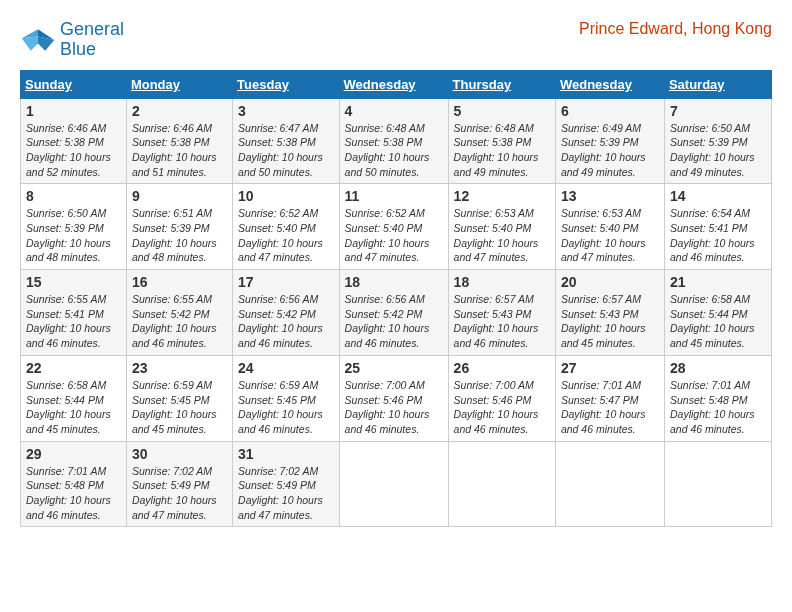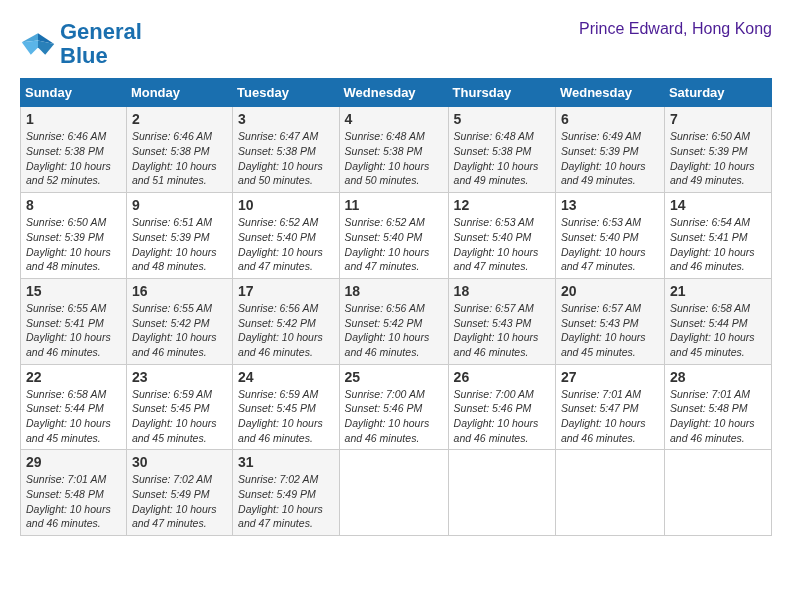--- a/index.html
+++ b/index.html
@@ -15,57 +15,58 @@
       justify-content: space-between;
       align-items: flex-start;
       margin-bottom: 10px;
     }
     .logo {
       display: flex;
       align-items: center;
       gap: 4px;
     }
     .logo-text {
-      font-size: 22px;
-      font-weight: bold;
+      font-size: 18px;
+      font-weight: normal;
       color: #333;
       line-height: 1.1;
     }
     .logo-text span {
       color: #1a6faf;
     }
     .logo-bird {
       width: 36px;
       height: 36px;
     }
     .title-block {
       text-align: right;
     }
     .month-title {
       font-size: 36px;
       font-weight: bold;
       color: #333;
     }
     .location {
       font-size: 16px;
-      color: #4c1d95;
+      color: #c2410c;
     }
     .calendar {
       width: 100%;
       border-collapse: collapse;
       font-size: 11px;
     }
     .calendar thead th {
       background: #1a6faf;
       color: #fff;
       padding: 6px 4px;
       text-align: left;
       font-size: 13px;
       font-weight: bold;
       border: 1px solid #1a6faf;
+      text-decoration: underline;
     }
     .calendar tbody td {
       border: 1px solid #ccc;
       padding: 4px 5px;
       vertical-align: top;
       width: 113px;
       min-height: 80px;
       background: #fff;
     }
     .calendar tbody tr:nth-child(odd) td {

